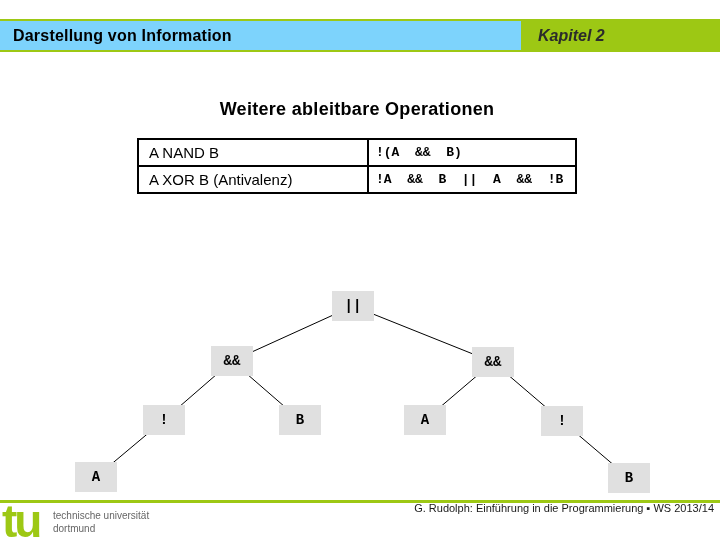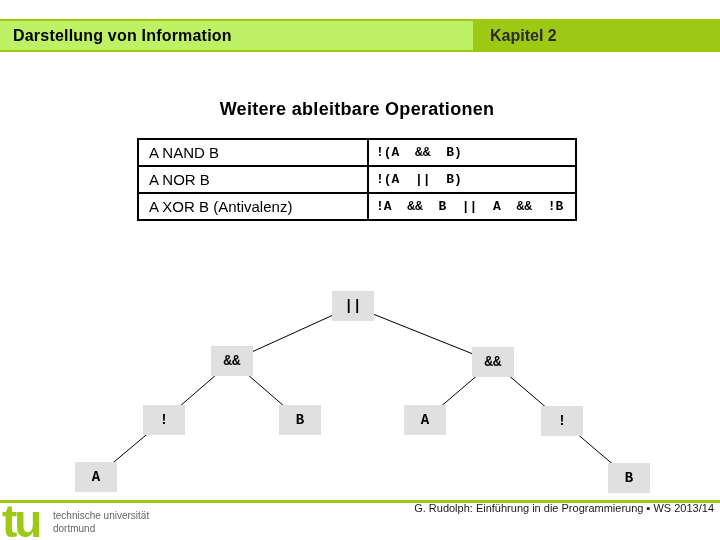--- a/index.html
+++ b/index.html
@@ -4,29 +4,29 @@
 <style>
   html,body{margin:0;padding:0;background:#fff;}
   .slide{
     position:relative;width:720px;height:540px;background:#ffffff;
     font-family:"Liberation Sans","DejaVu Sans",sans-serif;overflow:hidden;
   }
   
   .header-bar{
     position:absolute;left:0;top:19px;width:720px;height:29px;
     border-top:2px solid #9DC814;border-bottom:2px solid #9DC814;
-    background:#bef264;display:flex;
+    background:#7dd3fc;display:flex;
   }
   .header-title{
     flex:1;font-size:16px;font-weight:bold;color:#000;
     line-height:29px;padding-left:13px;letter-spacing:0.2px;
   }
   .chapter-badge{
-    width:247px;box-sizing:border-box;background:#9DC814;color:#2B2B2B;
-    font-size:16px;font-weight:bold;line-height:29px;padding-left:17px;
+    width:199px;box-sizing:border-box;background:#9DC814;color:#2B2B2B;
+    font-size:16px;font-weight:bold;line-height:29px;padding-left:17px;font-style:italic;
   }
   
   .slide-title{
     position:absolute;left:0;top:99px;width:714px;text-align:center;
     font-size:18px;font-weight:bold;color:#000;letter-spacing:0.3px;
   }
   
   .ops-table{
     position:absolute;left:137px;top:138px;width:440px;
     border-collapse:collapse;table-layout:fixed;
@@ -90,24 +90,20 @@
 
   <div class="slide-title">Weitere ableitbare Operationen</div>
 
   <table class="ops-table">
     <tbody>
       <tr>
         <td class="op">A NAND B</td>
         <td class="expr">!(A  &amp;&amp;  B)</td>
       </tr>
       <tr>
-        <td class="op">A NOR B</td>
-        <td class="expr">!(A  ||  B)</td>
-      </tr>
-      <tr>
         <td class="op">A XOR B (Antivalenz)</td>
         <td class="expr">!A  &amp;&amp;  B  ||  A  &amp;&amp;  !B</td>
       </tr>
     </tbody>
   </table>
 
   <svg class="tree-edges">
     <line x1="353" y1="306" x2="232" y2="361"></line>
     <line x1="353" y1="306" x2="493" y2="362"></line>
     <line x1="232" y1="361" x2="164" y2="420"></line>

